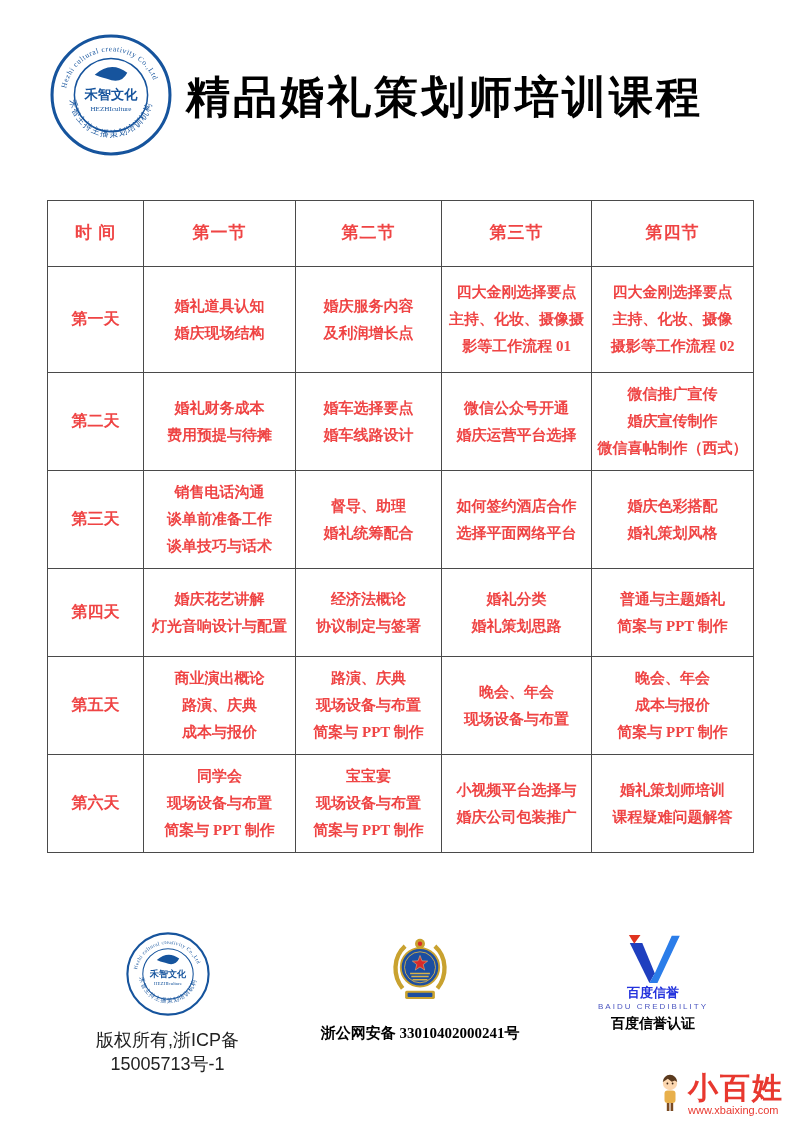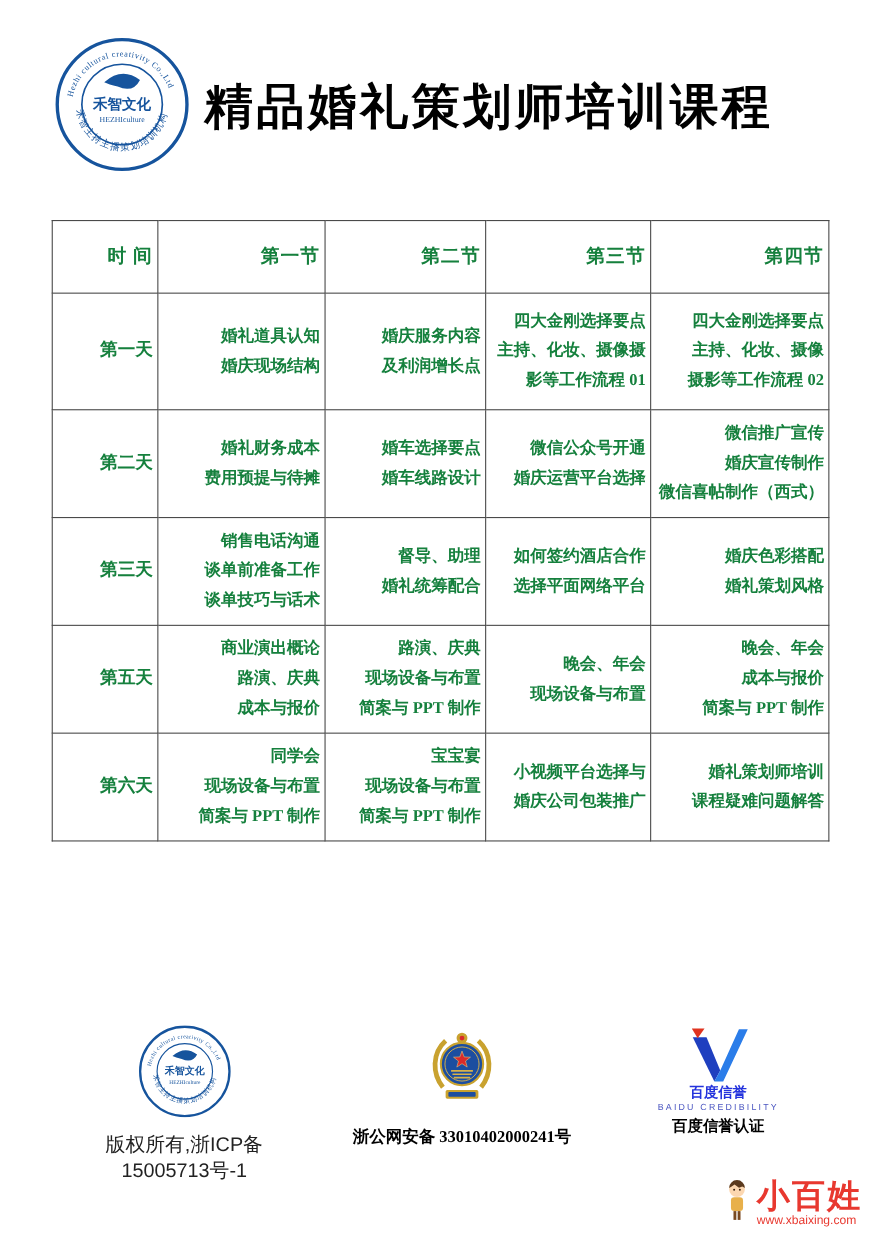--- a/index.html
+++ b/index.html
@@ -37,25 +37,25 @@
   
   table.course-table {
     position: absolute;
     left: 47px; top: 200px;
     width: 706px;
     border-collapse: collapse;
     table-layout: fixed;
   }
   .course-table th, .course-table td {
     border: 1px solid #4a4a4a;
-    text-align: right;
+    text-align: center;
     vertical-align: middle;
     white-space: pre-line;
     font-weight: bold;
-    color: #15803d;
+    color: #ef4444;
     line-height: 1.8;
     padding: 8px 4px;
   }
   .course-table thead th { height: 66px; font-size: 17px; letter-spacing: 1px; }
   .course-table td { font-size: 15px; }
   .course-table td.time { font-size: 16px; }
   tr.r1 td { height: 106px; }
   tr.r2 td { height: 96px; }
   tr.r3 td { height: 94px; }
   tr.r4 td { height: 88px; }
@@ -78,21 +78,21 @@
   .police-text { margin-top: 10px; font-size: 15px; font-weight: bold; color: #000; }
   .baidu-title { margin-top: 0; font-size: 13px; font-weight: bold; color: #2433dd; font-family: "Liberation Sans", sans-serif; }
   .baidu-sub { font-size: 8px; letter-spacing: 2px; color: #4a55c0; font-family: "Liberation Sans", sans-serif; }
   .baidu-cert { margin-top: 4px; font-size: 14px; font-weight: bold; color: #000; }
 
   
   .watermark {
     position: absolute;
     right: 10px; bottom: 10px;
     display: flex;
-    align-items: flex-start;
+    align-items: center;
     gap: 6px;
     background: #fff;
     padding: 2px 6px;
   }
   .wm-texts { display: flex; flex-direction: column; align-items: flex-start; line-height: 1.1; }
   .wm-brand { font-size: 30px; font-weight: bold; color: #e8382f; letter-spacing: 2px; }
   .wm-url { font-size: 11px; font-weight: normal; color: #e8382f; font-family: "Liberation Sans", sans-serif; }
 </style>
 </head>
 <body>
@@ -170,20 +170,31 @@
         <td>销售电话沟通
 谈单前准备工作
 谈单技巧与话术</td>
         <td>督导、助理
 婚礼统筹配合</td>
         <td>如何签约酒店合作
 选择平面网络平台</td>
         <td>婚庆色彩搭配
 婚礼策划风格</td>
       </tr>
+      <tr class="r4">
+        <td class="time">第四天</td>
+        <td>婚庆花艺讲解
+灯光音响设计与配置</td>
+        <td>经济法概论
+协议制定与签署</td>
+        <td>婚礼分类
+婚礼策划思路</td>
+        <td>普通与主题婚礼
+简案与 PPT 制作</td>
+      </tr>
       <tr class="r5">
         <td class="time">第五天</td>
         <td>商业演出概论
 路演、庆典
 成本与报价</td>
         <td>路演、庆典
 现场设备与布置
 简案与 PPT 制作</td>
         <td>晚会、年会
 现场设备与布置</td>

